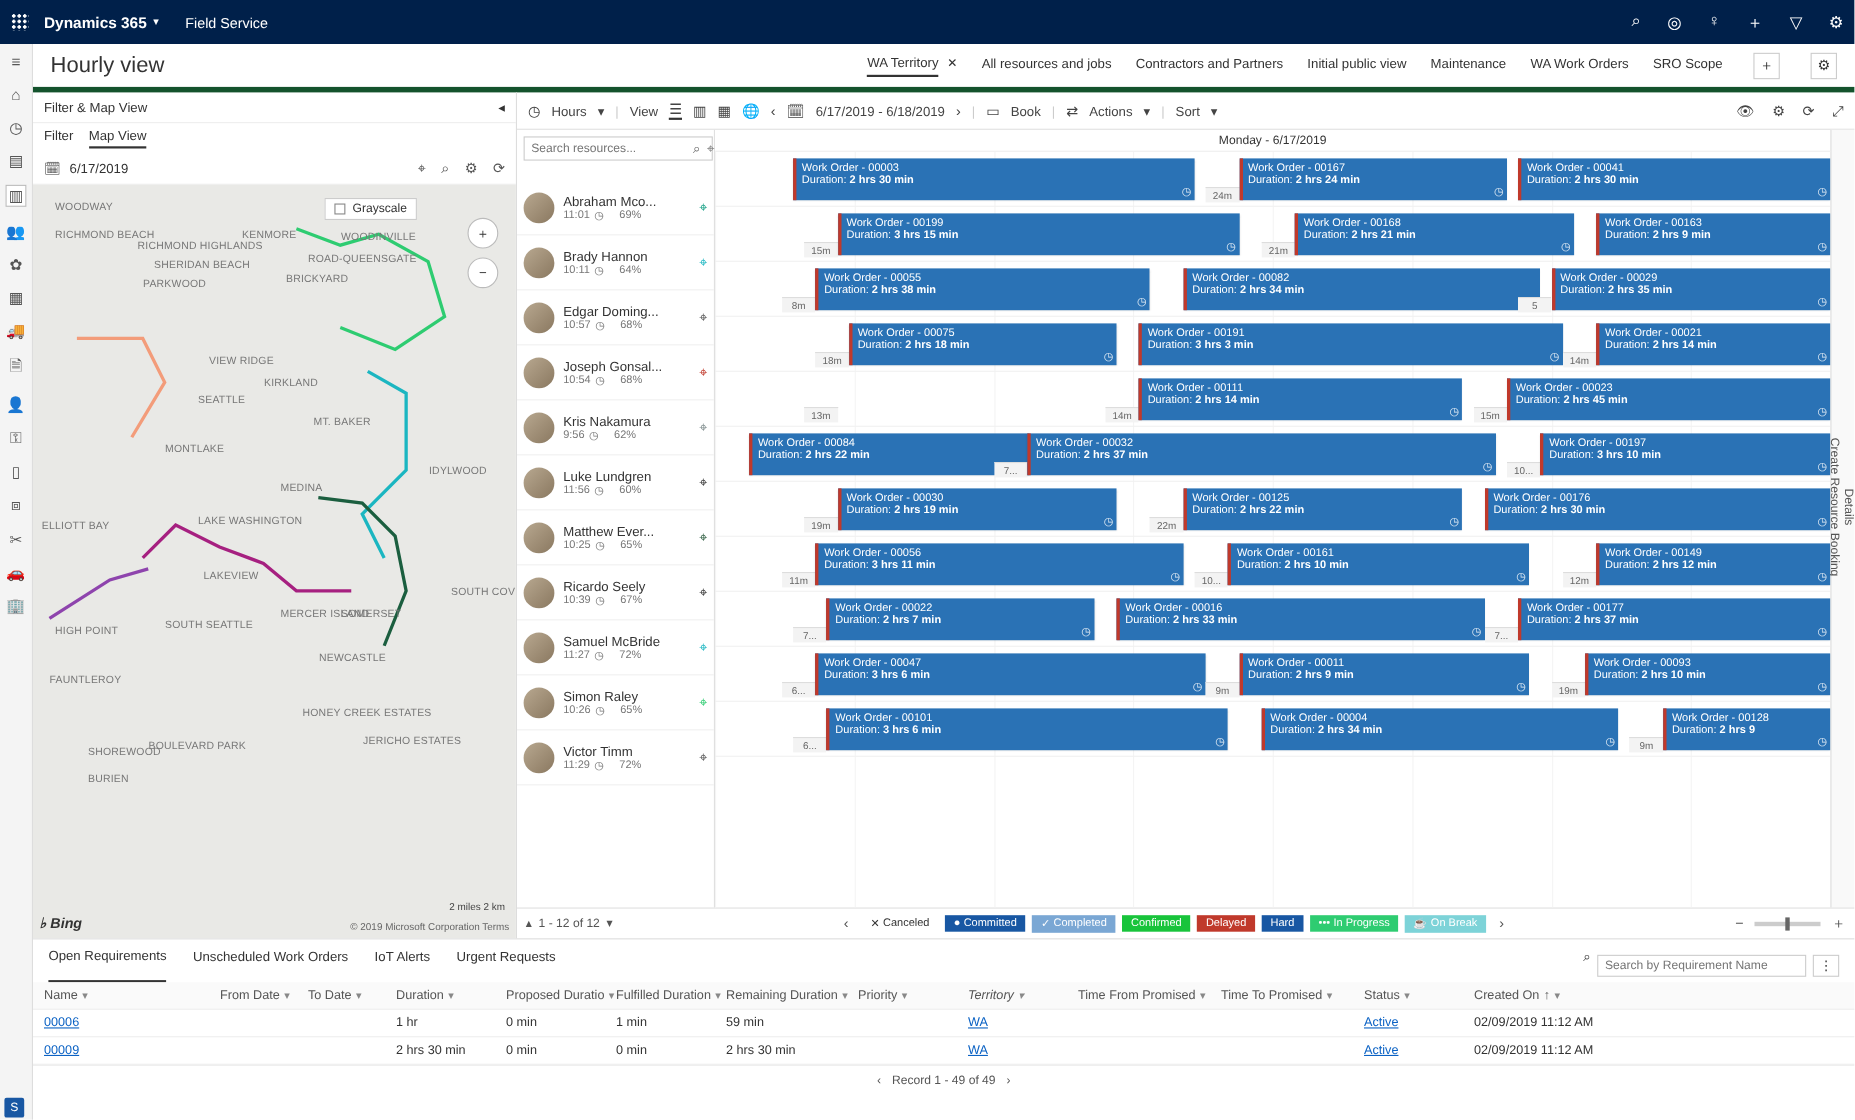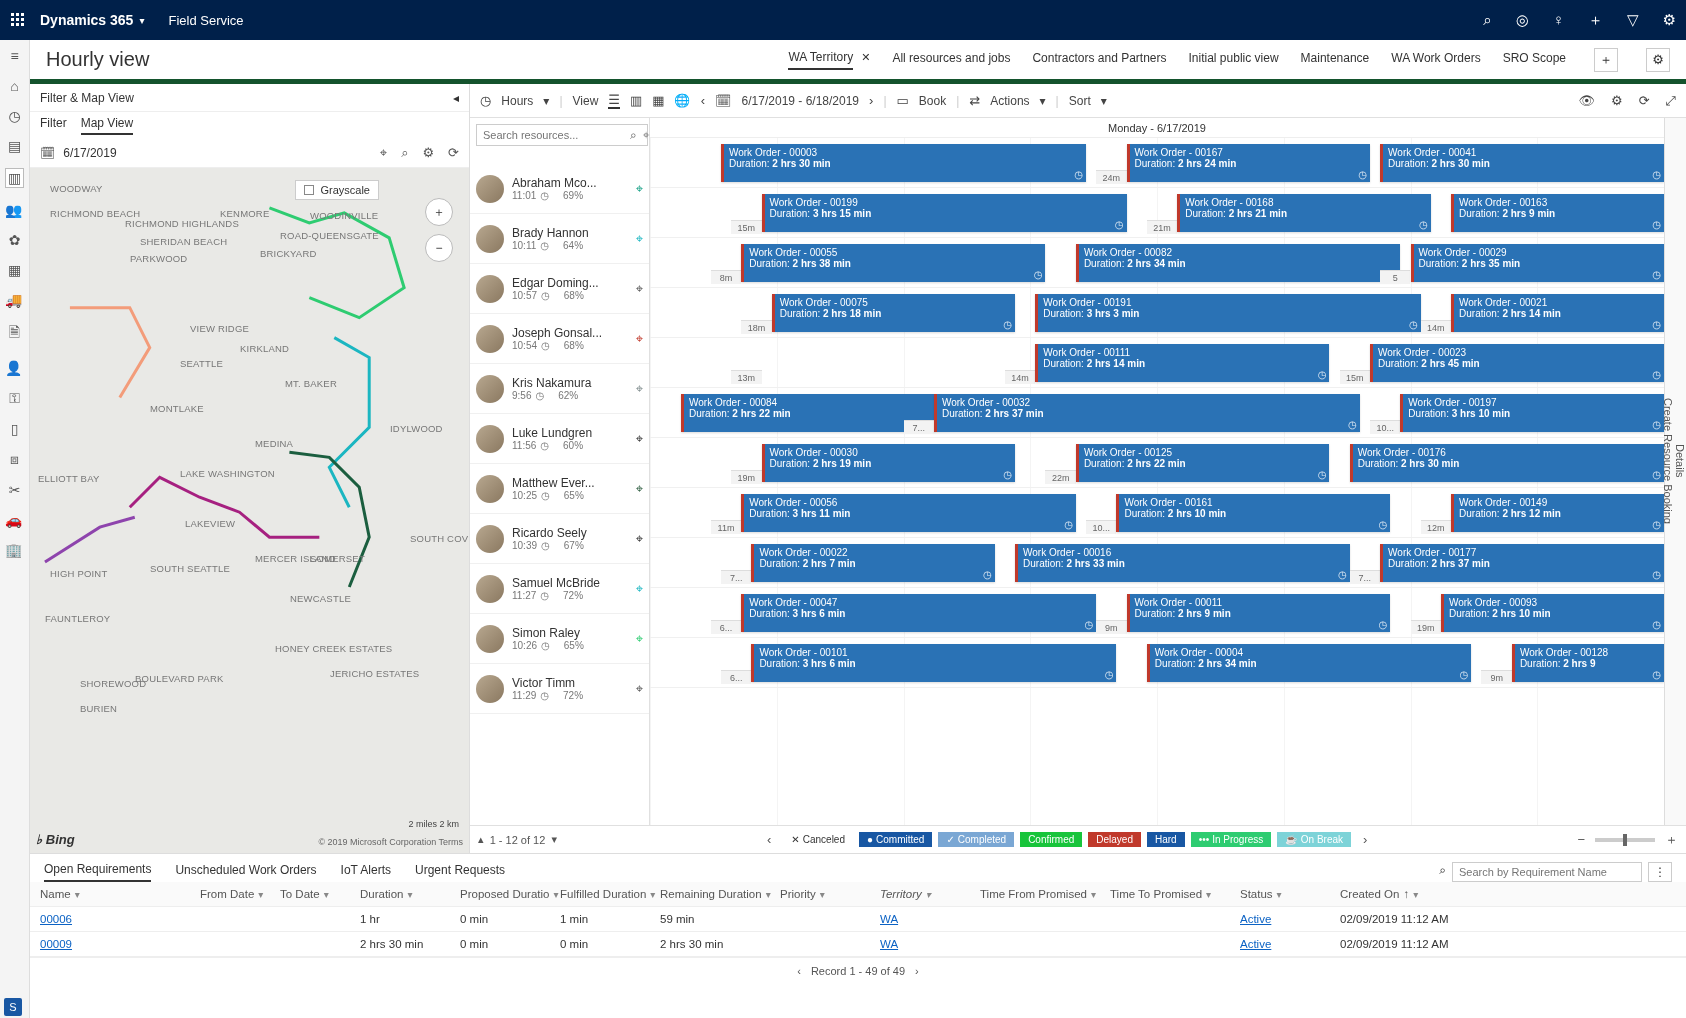--- a/index.html
+++ b/index.html
@@ -89,21 +89,21 @@
 
 .sched-footer { height:28px; border-top:1px solid #e0e0e0; display:flex; align-items:center; padding:0 8px; font-size:11px; color:#555; }
 .sched-footer .mid { margin-left:auto; margin-right:auto; display:flex; align-items:center; gap:6px; }
 .leg { padding:2px 8px; color:#fff; font-size:10px; display:flex; align-items:center; gap:3px;}
 .sched-footer .pgnav { font-size:13px; margin:0 6px; cursor:pointer; }
 .sched-footer .rtf { display:flex; align-items:center; gap:10px; font-size:13px;}
 
 
 .bottom { height:165px; border-top:1px solid #ddd; display:flex; flex-direction:column; }
 .btabs { display:flex; gap:24px; padding:8px 14px 0; font-size:12px; align-items:center; }
-.btabs span { cursor:pointer; padding-bottom:4px; }
+.btabs span { cursor:pointer; padding-bottom:15px; }
 .btabs .sel { border-bottom:2px solid #333; }
 .btabs .rs { margin-left:auto; display:flex; align-items:center; gap:6px; }
 .btabs input { border:1px solid #ccc; padding:3px 6px; width:190px; font-size:11px; }
 .grid-head, .grid-row { display:flex; padding:6px 10px; border-bottom:1px solid #eee; font-size:11.5px; }
 .grid-head { color:#555; background:#fafafa; }
 .grid-head > div, .grid-row > div { display:flex; align-items:center; gap:4px; padding-right:6px; }
 .gc { overflow:hidden; text-overflow:ellipsis; white-space:nowrap; }
 .g1{width:160px}.g2{width:80px}.g3{width:80px}.g4{width:100px}.g5{width:100px}.g6{width:100px}.g7{width:120px}.g8{width:100px}.g9{width:100px}.g10{width:130px}.g11{width:130px}.g12{width:100px}.g13{width:170px}
 .link { color:#0b62c4; text-decoration:underline; cursor:pointer; }
 .gfoot{ height:26px; display:flex; align-items:center; justify-content:center; gap:10px; font-size:11px; color:#555; border-top:1px solid #eee; }

